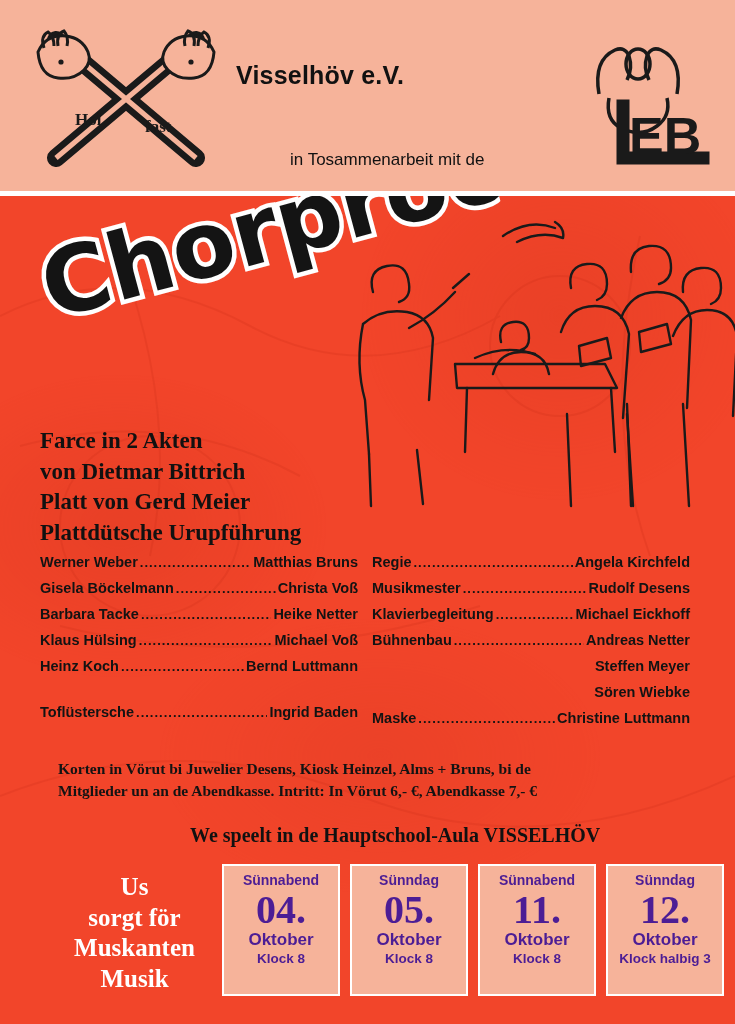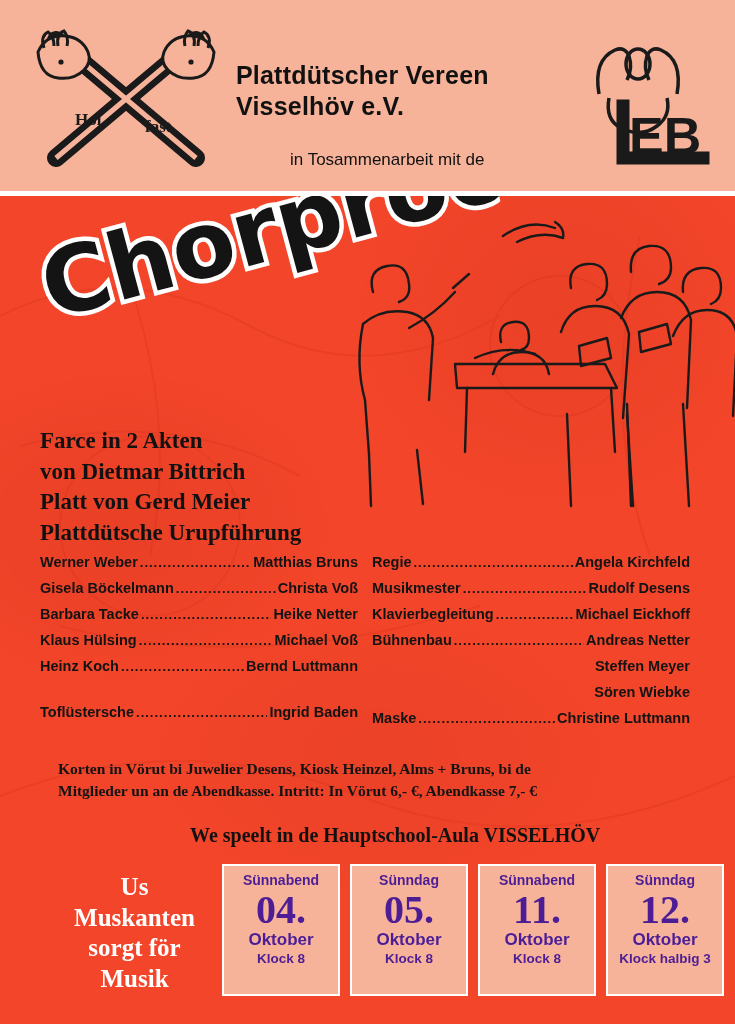--- a/index.html
+++ b/index.html
@@ -230,21 +230,20 @@
             <path d="M180 26 q4 -12 -4 -16 q-6 4 -6 14" stroke-width="3"></path>
             <path d="M166 24 q2 -12 -6 -15 q-5 6 -3 15" stroke-width="3"></path>
             <circle cx="163" cy="40" r="2.6" fill="#1a1a1a" stroke="none"></circle>
           </g>
           <text x="47" y="103" font-family="Liberation Serif, serif" font-size="17" font-weight="bold" fill="#1a1a1a">Hol</text>
           <text x="117" y="110" font-family="Liberation Serif, serif" font-size="17" font-weight="bold" fill="#1a1a1a">fast</text>
         </svg>
       </div>
 
       <div class="hdr-title">
-        <div>Plattdütscher Vereen</div>
         <div>Visselhöv e.V.</div>
       </div>
 
       <div class="hdr-sub">in Tosammenarbeit mit de</div>
 
       <div class="leb-logo">
         <svg width="148" height="142" viewBox="0 0 148 142">
           <g stroke="#1a1a1a" fill="none" stroke-width="3.5">
 
             <path d="M34 66 q-6 -34 16 -44 q10 -4 14 6 q4 12 -2 24"></path>
@@ -391,22 +390,22 @@
 
     <div class="tickets">
       <div>Korten in Vörut bi Juwelier Desens, Kiosk Heinzel, Alms + Bruns, bi de</div>
       <div>Mitglieder un an de Abendkasse. Intritt: In Vörut 6,- €, Abendkasse 7,- €</div>
     </div>
 
     <div class="venue">We speelt in de Hauptschool-Aula VISSELHÖV</div>
 
     <div class="musik">
       <div>Us</div>
+      <div>sorgt för</div>
       <div>Muskanten</div>
-      <div>sorgt för</div>
       <div>Musik</div>
     </div>
 
     <div class="dates">
       <div class="date-box">
         <div class="date-day">Sünnabend</div>
         <div class="date-num">04.</div>
         <div class="date-month">Oktober</div>
         <div class="date-time">Klock 8</div>
       </div>

